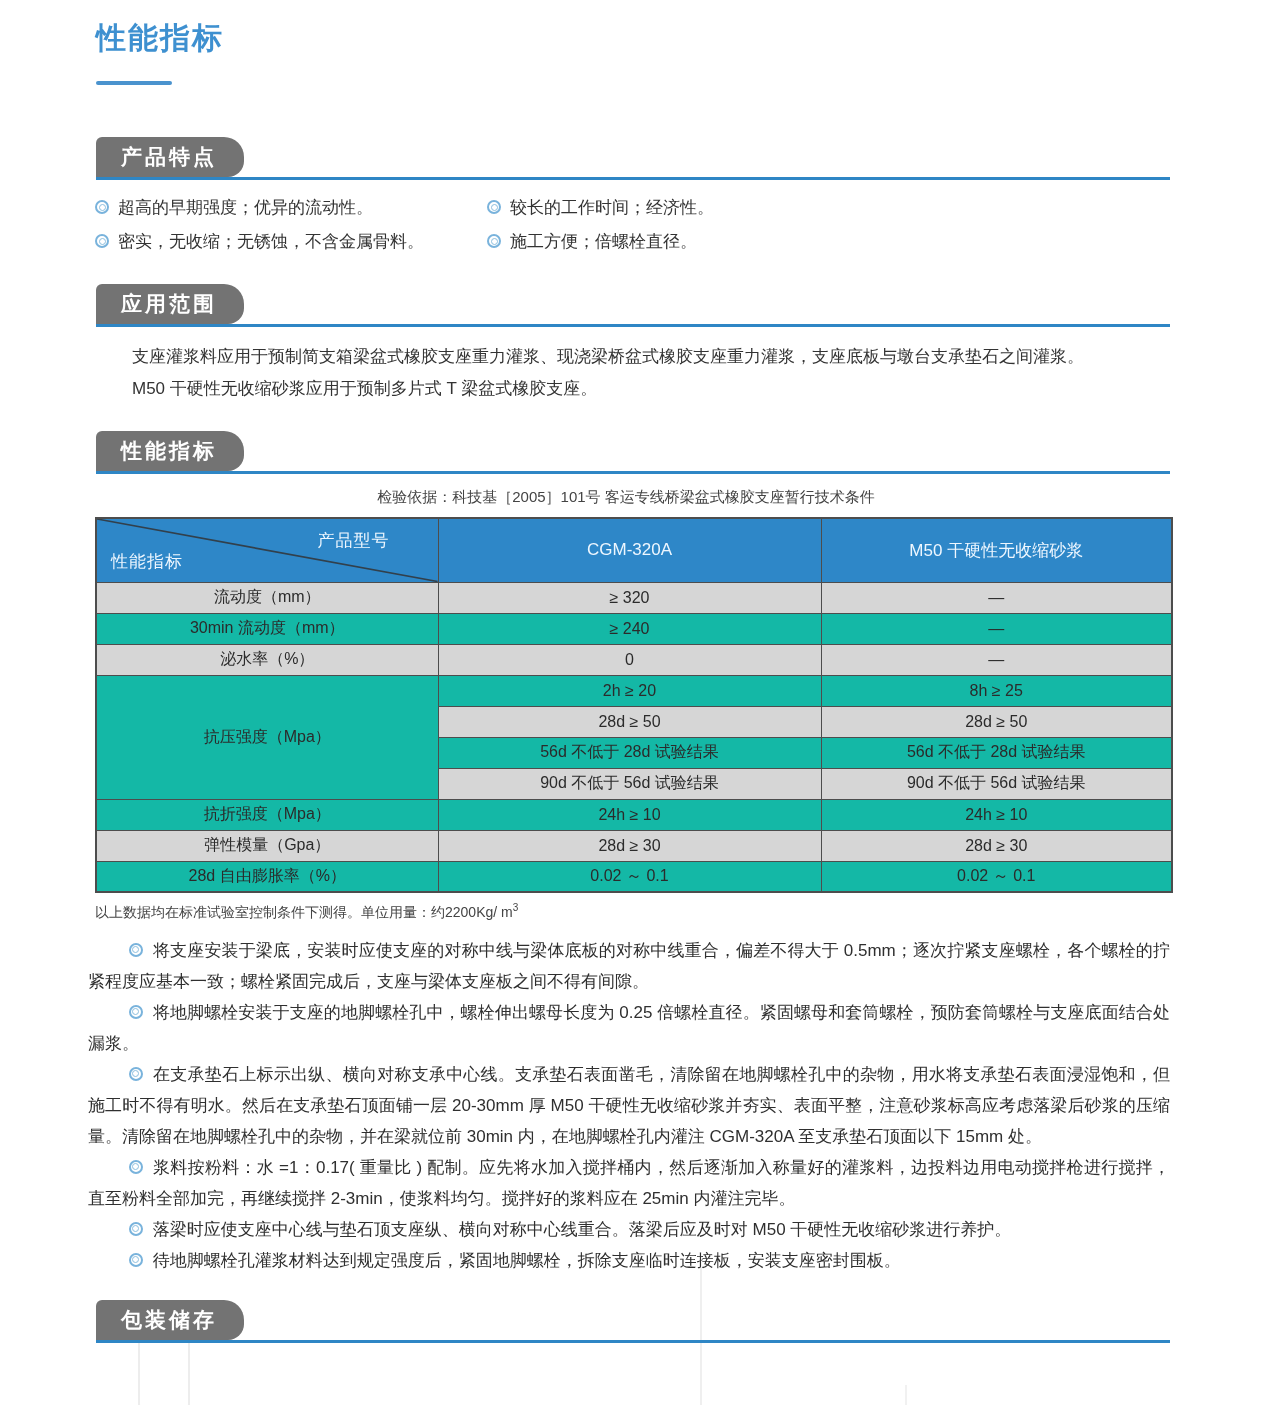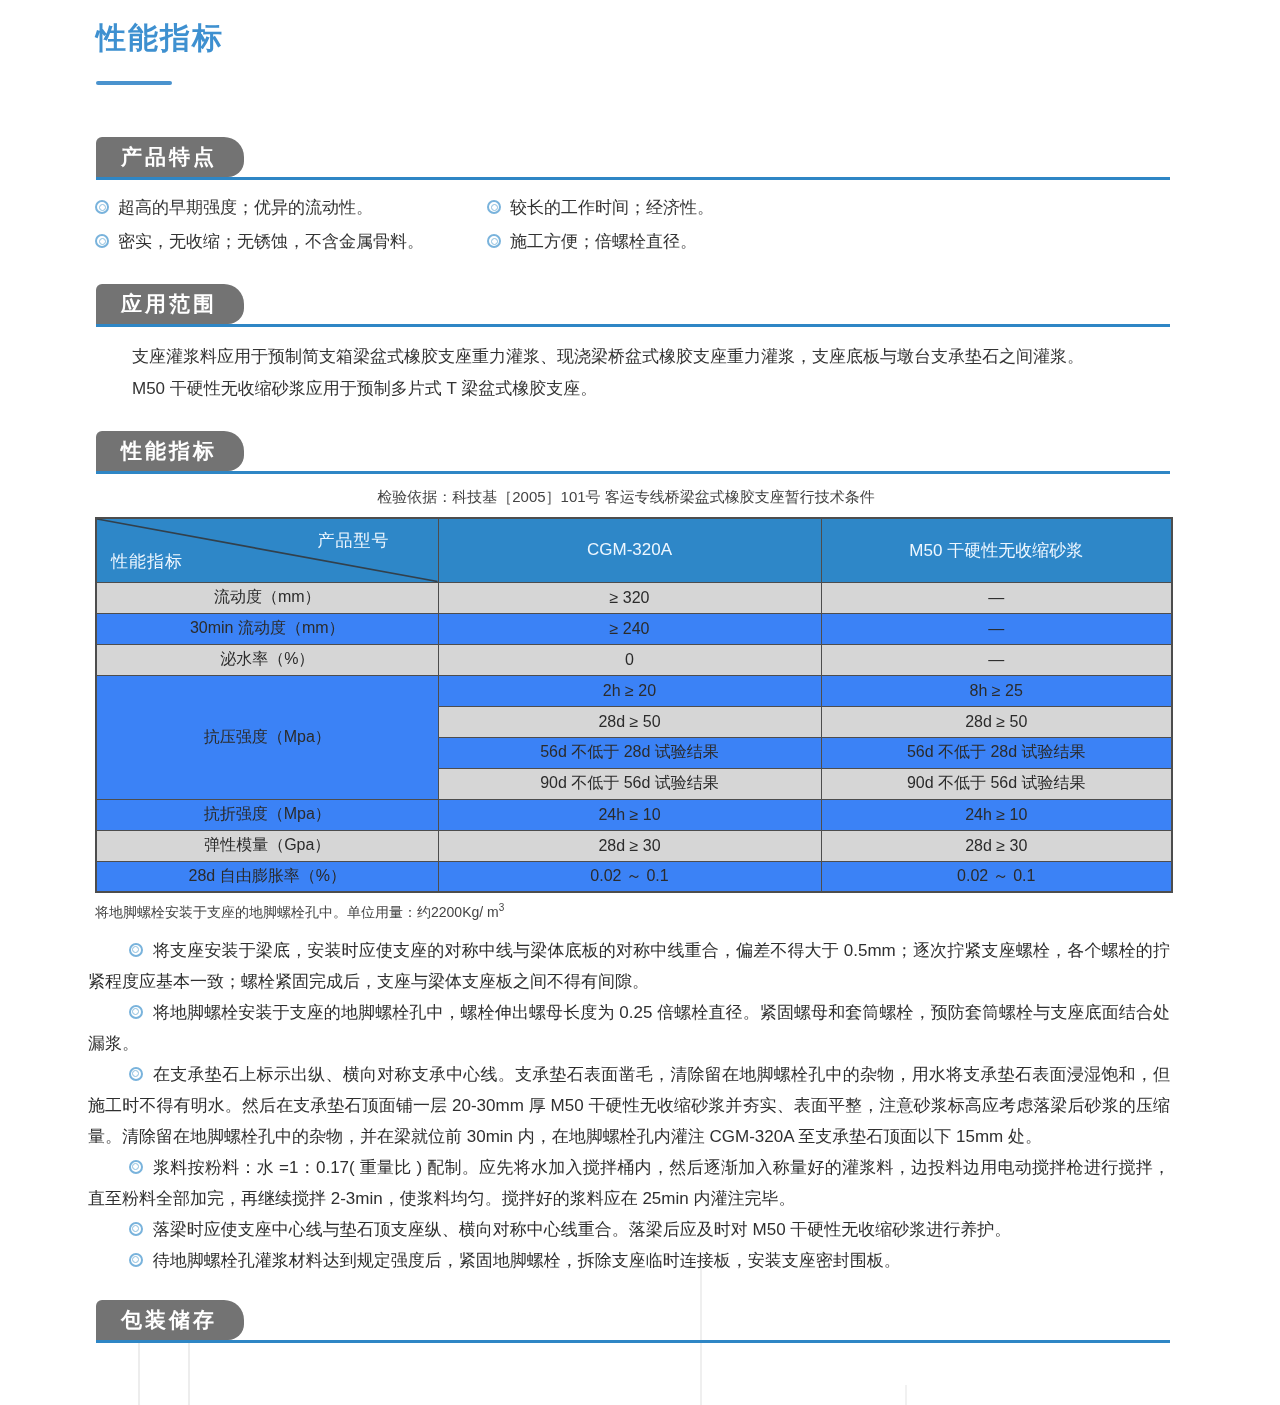--- a/index.html
+++ b/index.html
@@ -97,21 +97,21 @@
     border: 2px solid #4d4d4d;
   }
   table.perf td, table.perf th {
     border: 1px solid #4d4d4d;
     text-align: center;
     font-size: 16px;
     font-weight: normal;
     color: #2b2b2b;
     height: 31px;
     padding: 0 6px;
-    background: #3b82f6;
+    background: #14b8a6;
   }
   table.perf thead th { background: #2e87c8; color: #eef7ff; font-size: 17px; height: 64px; }
   table.perf td.shade { background: #d6d6d6; }
   .diag { position: relative; padding: 0; }
   .diag svg { position: absolute; inset: 0; width: 100%; height: 100%; display: block; }
   .diag .corner-top { position: absolute; top: 10px; right: 48px; font-size: 17px; color: #eef7ff; letter-spacing: 1px; }
   .diag .corner-bottom { position: absolute; bottom: 9px; left: 14px; font-size: 17px; color: #eef7ff; letter-spacing: 1px; }
   .table-note { margin: 9px 0 0 7px; font-size: 14px; color: #444; }
   .table-note sup { font-size: 10px; }
 
@@ -239,21 +239,21 @@
         <td class="shade">28d ≥ 30</td>
       </tr>
       <tr>
         <td>28d 自由膨胀率（%）</td>
         <td>0.02 ～ 0.1</td>
         <td>0.02 ～ 0.1</td>
       </tr>
     </tbody>
   </table>
 
-  <div class="table-note"><span>将地脚螺栓安装于支座的地脚螺栓孔中。单位用量：约2200Kg/ m</span><sup>3</sup></div>
+  <div class="table-note"><span>以上数据均在标准试验室控制条件下测得。单位用量：约2200Kg/ m</span><sup>3</sup></div>
 
   <div class="construction">
     <p><span class="ring-icon"></span><span>将支座安装于梁底，安装时应使支座的对称中线与梁体底板的对称中线重合，偏差不得大于 0.5mm；逐次拧紧支座螺栓，各个螺栓的拧紧程度应基本一致；螺栓紧固完成后，支座与梁体支座板之间不得有间隙。</span></p>
     <p><span class="ring-icon"></span><span>将地脚螺栓安装于支座的地脚螺栓孔中，螺栓伸出螺母长度为 0.25 倍螺栓直径。紧固螺母和套筒螺栓，预防套筒螺栓与支座底面结合处漏浆。</span></p>
     <p><span class="ring-icon"></span><span>在支承垫石上标示出纵、横向对称支承中心线。支承垫石表面凿毛，清除留在地脚螺栓孔中的杂物，用水将支承垫石表面浸湿饱和，但施工时不得有明水。然后在支承垫石顶面铺一层 20-30mm 厚 M50 干硬性无收缩砂浆并夯实、表面平整，注意砂浆标高应考虑落梁后砂浆的压缩量。清除留在地脚螺栓孔中的杂物，并在梁就位前 30min 内，在地脚螺栓孔内灌注 CGM-320A 至支承垫石顶面以下 15mm 处。</span></p>
     <p><span class="ring-icon"></span><span>浆料按粉料：水 =1：0.17( 重量比 ) 配制。应先将水加入搅拌桶内，然后逐渐加入称量好的灌浆料，边投料边用电动搅拌枪进行搅拌，直至粉料全部加完，再继续搅拌 2-3min，使浆料均匀。搅拌好的浆料应在 25min 内灌注完毕。</span></p>
     <p><span class="ring-icon"></span><span>落梁时应使支座中心线与垫石顶支座纵、横向对称中心线重合。落梁后应及时对 M50 干硬性无收缩砂浆进行养护。</span></p>
     <p><span class="ring-icon"></span><span>待地脚螺栓孔灌浆材料达到规定强度后，紧固地脚螺栓，拆除支座临时连接板，安装支座密封围板。</span></p>
   </div>
 

